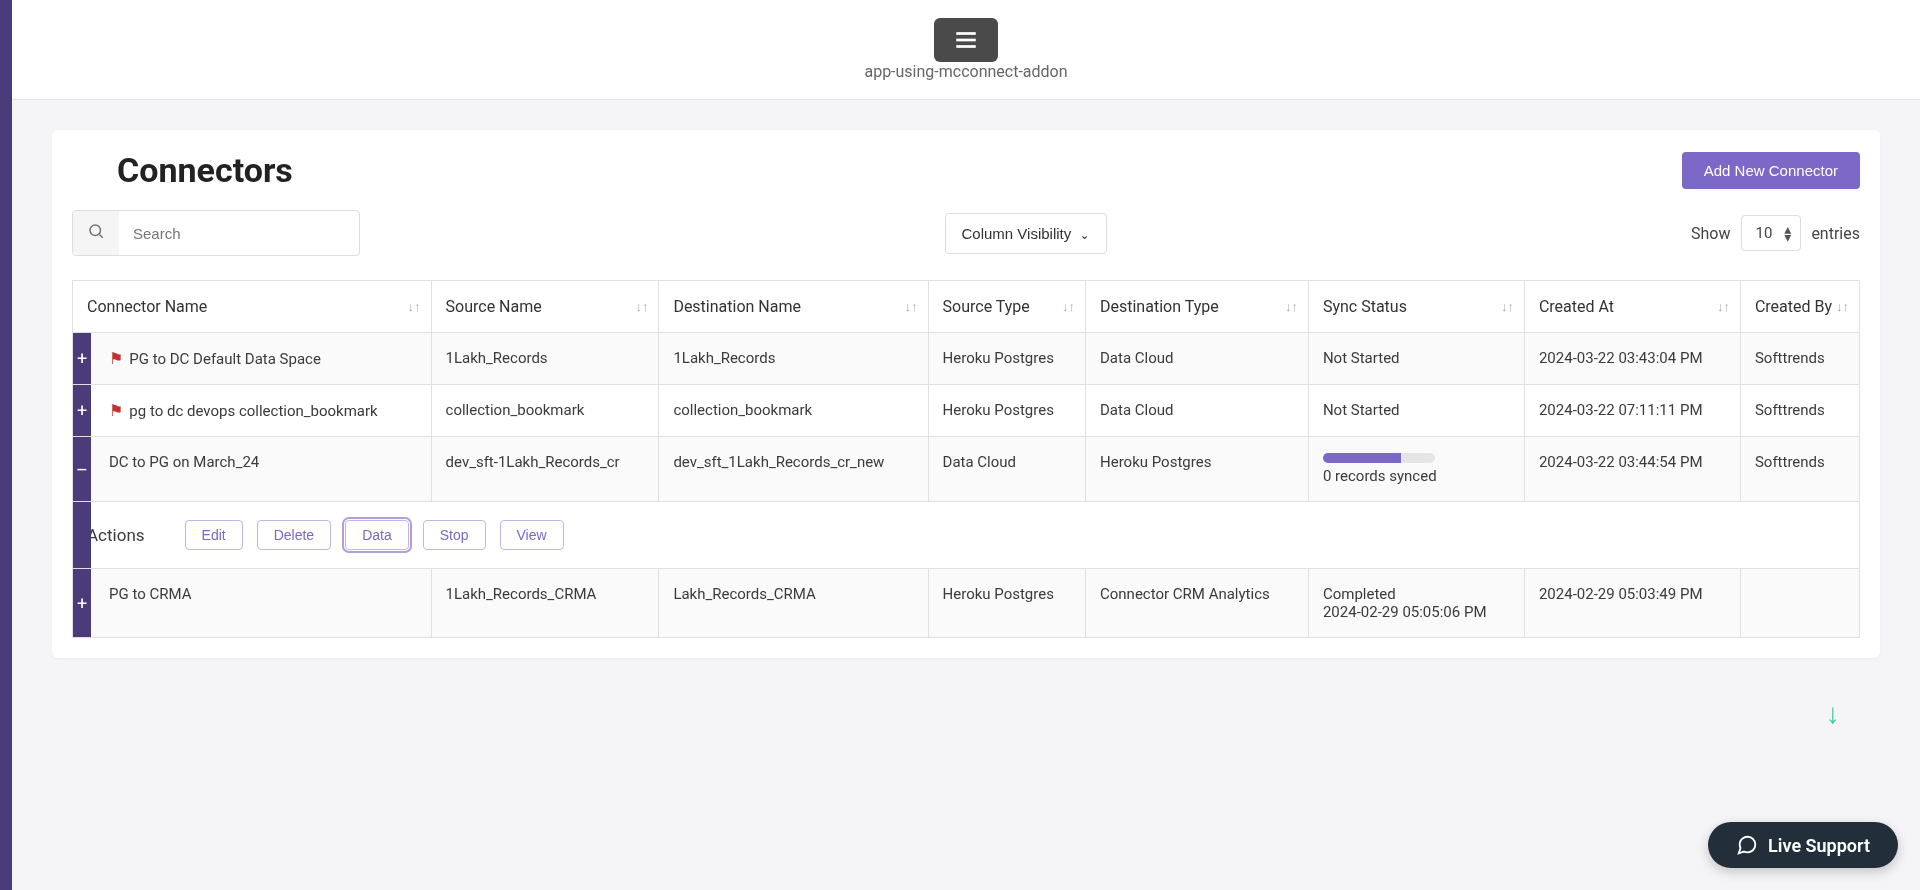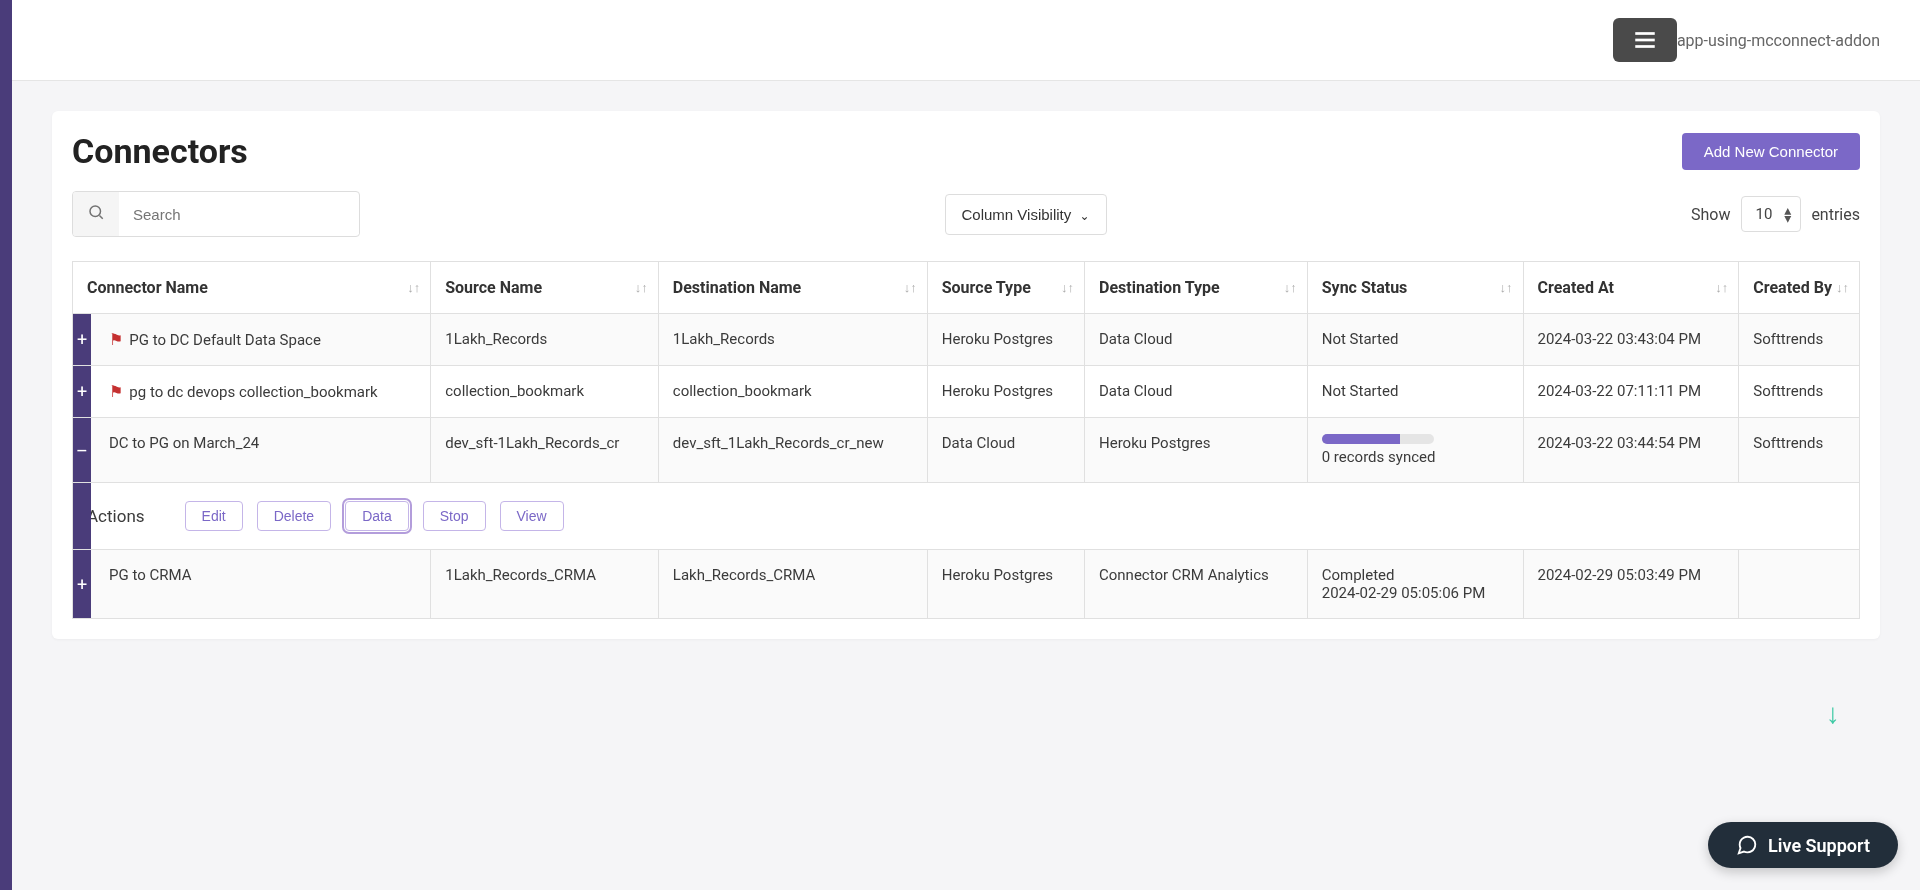--- a/index.html
+++ b/index.html
@@ -15,25 +15,26 @@
     .left-nav-stub {
       position: fixed;
       left: 0;
       top: 0;
       width: 12px;
       height: 100vh;
       background: #4a3c7a;
     }
     .topbar {
       display: flex;
-      justify-content: flex-end;
+      justify-content: space-between;
       align-items: center;
       padding: 18px 40px 18px 52px;
       background: #fff;
       border-bottom: 1px solid #e5e5e5;
+      flex-direction: column;
     }
     .menu-button {
       width: 64px;
       height: 44px;
       background: #4a4a4a;
       border-radius: 6px;
       display: flex;
       align-items: center;
       justify-content: center;
       cursor: pointer;
@@ -50,20 +51,21 @@
       background: #fff;
       border-radius: 6px;
       padding: 20px;
       box-shadow: 0 1px 3px rgba(0,0,0,0.04);
     }
     .card-header {
       display: flex;
       justify-content: space-between;
       align-items: center;
       margin-bottom: 20px;
+      margin-left: 45px;
     }
     .page-title {
       font-size: 34px;
       font-weight: 700;
       color: #222;
     }
     .btn-primary {
       background: #7b68c7;
       color: #fff;
       border: none;
@@ -153,21 +155,21 @@
       pointer-events: none;
     }
     table.data-table {
       width: 100%;
       border-collapse: collapse;
       border: 1px solid #e0e0e0;
     }
     .data-table thead th {
       text-align: left;
       padding: 16px 14px;
-      font-weight: 700;
+      font-weight: 400;
       font-size: 16px;
       border: 1px solid #e0e0e0;
       background: #fff;
       position: relative;
       white-space: nowrap;
     }
     .sort-icon {
       position: absolute;
       right: 10px;
       top: 50%;

